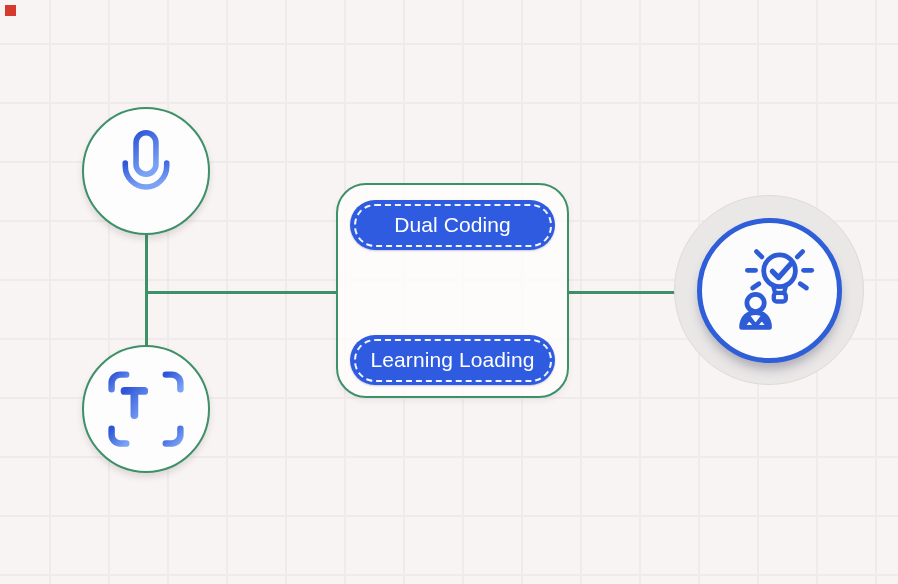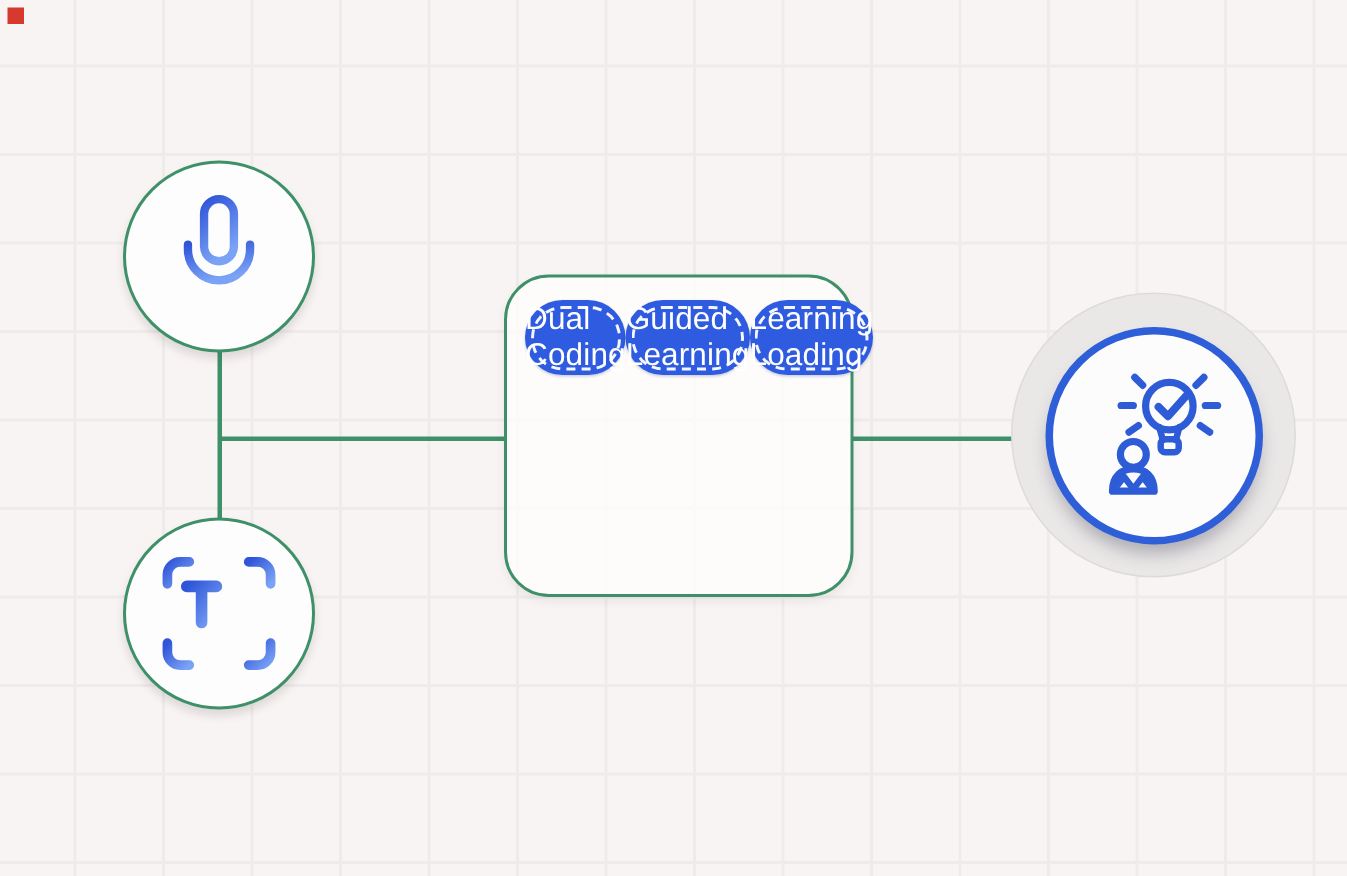--- a/index.html
+++ b/index.html
@@ -27,21 +27,21 @@
     display:flex;align-items:center;justify-content:center;
     z-index:2;box-sizing:border-box;
   }
   #node-voice{left:82px;top:107px;}
   #node-scan{left:82px;top:345px;}
 
   #node-methods{
     left:336px;top:183px;width:233px;height:215px;
     border:2px solid #3e9068;border-radius:30px;
     background:rgba(255,254,253,.78);
-    box-sizing:border-box;display:flex;
+    box-sizing:border-box;display:flex;flex-direction:column;
     justify-content:space-between;padding:15px 12px 11px 12px;
     z-index:2;box-shadow:0 3px 6px rgba(90,75,75,.08);
   }
   .pill{
     position:relative;height:50px;border-radius:25px;
     background:#2e5bdf;display:flex;align-items:center;justify-content:center;
     box-shadow:0 1px 2px rgba(40,60,140,.25);
   }
   .pill::before{
     content:"";position:absolute;inset:3.5px;border-radius:21px;
@@ -117,23 +117,20 @@
       </g>
     </svg>
   </span>
 </div>
 
 <div class="abs" id="node-methods">
   <div class="pill">
     <span class="pill-label">Dual Coding</span>
   </div>
   <div class="pill">
-    <span class="pill-label">Guided Learning</span>
-  </div>
-  <div class="pill">
     <span class="pill-label">Learning Loading</span>
   </div>
 </div>
 
 <div class="abs" id="node-learner-outer">
   <div id="node-learner-inner">
     <span>
       <svg width="96" height="98" viewBox="0 0 100 100" fill="none">
         <g stroke="#2e5cd7" stroke-linecap="round" stroke-linejoin="round" fill="none">
           <circle cx="61" cy="30" r="16.5" stroke-width="5"></circle>

